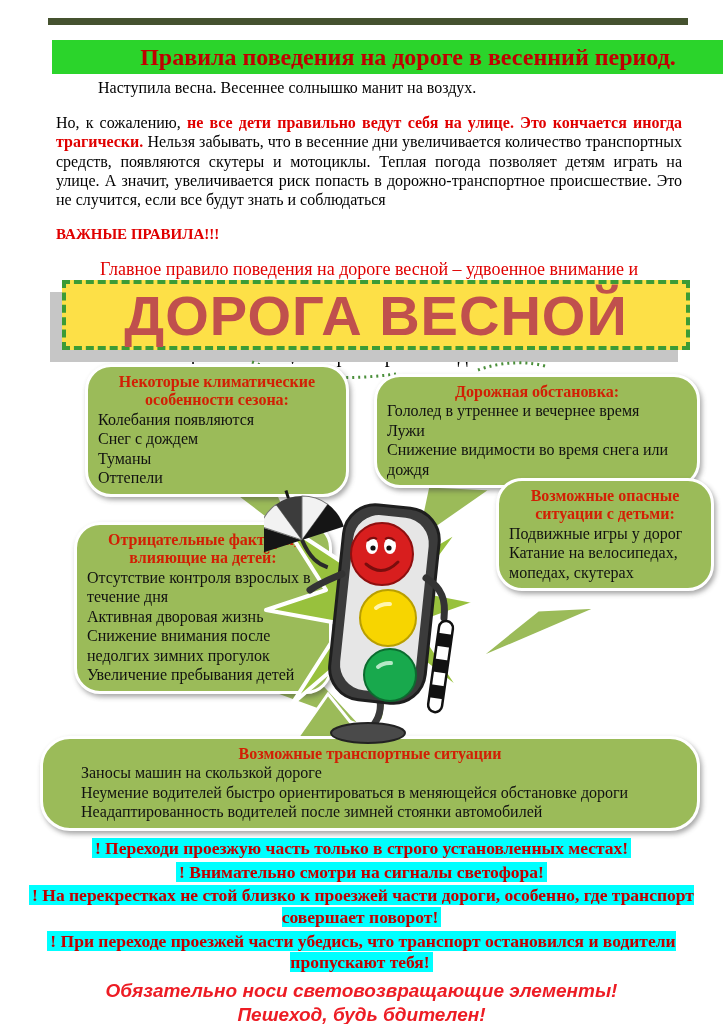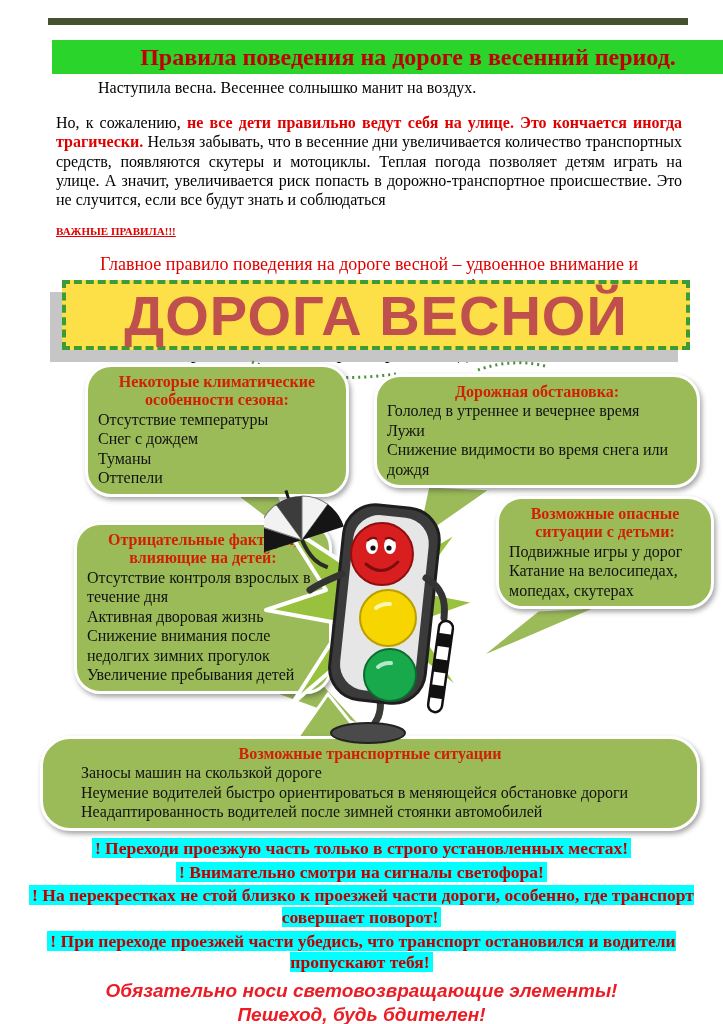--- a/index.html
+++ b/index.html
@@ -11,21 +11,21 @@
   .title-bar{position:absolute;top:40px;left:52px;width:648px;height:34px;background:#2bd42b;
              display:flex;align-items:center;justify-content:center;padding-left:32px;}
   .title-bar span{font-size:24px;font-weight:bold;color:#c00000;white-space:nowrap;}
 
   
   .intro{position:absolute;top:62px;left:40px;width:658px;font-size:16px;line-height:1.2;}
   .intro p{margin:16px;}
   .p-indent{text-indent:42px;}
   .p-just{text-align:justify;}
   .red-inline{color:#e00000;font-weight:bold;}
-  .p-important{color:#e00000;font-weight:bold;font-size:11px;margin-top:1px;text-decoration:underline;}
+  .p-important{color:#e00000;font-weight:bold;font-size:15px;margin-top:1px;}
   .p-main-rule{text-align:center;color:#e00000;font-weight:normal;font-size:18px;line-height:1.22;margin-top:3px;}
   .p-prepare{text-align:center;font-size:20px;line-height:1.22;margin-top:2px;}
 
   
   .banner{position:absolute;top:280px;left:62px;width:620px;height:62px;background:#fde047;
           border:4px dashed #3c9b35;box-shadow:-12px 12px 0 #c6c6c6;
           display:flex;align-items:center;justify-content:center;}
   .banner span{font-family:"Liberation Sans", sans-serif;font-weight:bold;font-size:56px;
                letter-spacing:1px;color:#c0504d;white-space:nowrap;}
 
@@ -80,34 +80,34 @@
       <path d="M428,128 L492,131 L416,184 Z" fill="#9bbb59" stroke="#ffffff" stroke-width="3"></path>
       <path d="M538,252 L600,249 L476,302 Z" fill="#9bbb59" stroke="#ffffff" stroke-width="3"></path>
       <path d="M253,328 L318,320 L362,368 Z" fill="#9bbb59" stroke="#ffffff" stroke-width="3"></path>
       <path d="M293,386 L368,386 L328,336 Z" fill="#9bbb59" stroke="#ffffff" stroke-width="3"></path>
       <path d="M252,4 C300,22 350,22 396,16" fill="none" stroke="#4a8f3a" stroke-width="3" stroke-dasharray="2,4"></path>
       <path d="M478,12 C502,3 530,3 548,9" fill="none" stroke="#4a8f3a" stroke-width="3" stroke-dasharray="2,4"></path>
     </svg>
 
     <div class="bubble" style="left:85px;top:6px;width:238px;">
       <div class="b-title">Некоторые климатические особенности сезона:</div>
-      <div class="b-item">Отсутствие температуры</div>
+      <div class="b-item">Колебания появляются</div>
       <div class="b-item">Снег с дождем</div>
       <div class="b-item">Туманы</div>
       <div class="b-item">Оттепели</div>
     </div>
 
     <div class="bubble" style="left:374px;top:16px;width:300px;">
       <div class="b-title">Дорожная обстановка:</div>
       <div class="b-item">Гололед в утреннее и вечернее время</div>
       <div class="b-item">Лужи</div>
       <div class="b-item">Снижение видимости во время снега или дождя</div>
     </div>
 
-    <div class="bubble" style="left:496px;top:138px;width:192px;">
+    <div class="bubble" style="left:496px;top:120px;width:192px;">
       <div class="b-title">Возможные опасные ситуации с детьми:</div>
       <div class="b-item">Подвижные игры  у дорог</div>
       <div class="b-item">Катание  на велосипедах, мопедах, скутерах</div>
     </div>
 
     <div class="bubble" style="left:74px;top:164px;width:232px;">
       <div class="b-title">Отрицательные факторы, влияющие на детей:</div>
       <div class="b-item">Отсутствие контроля взрослых в течение дня</div>
       <div class="b-item">Активная дворовая жизнь</div>
       <div class="b-item">Снижение  внимания после недолгих зимних прогулок</div>

